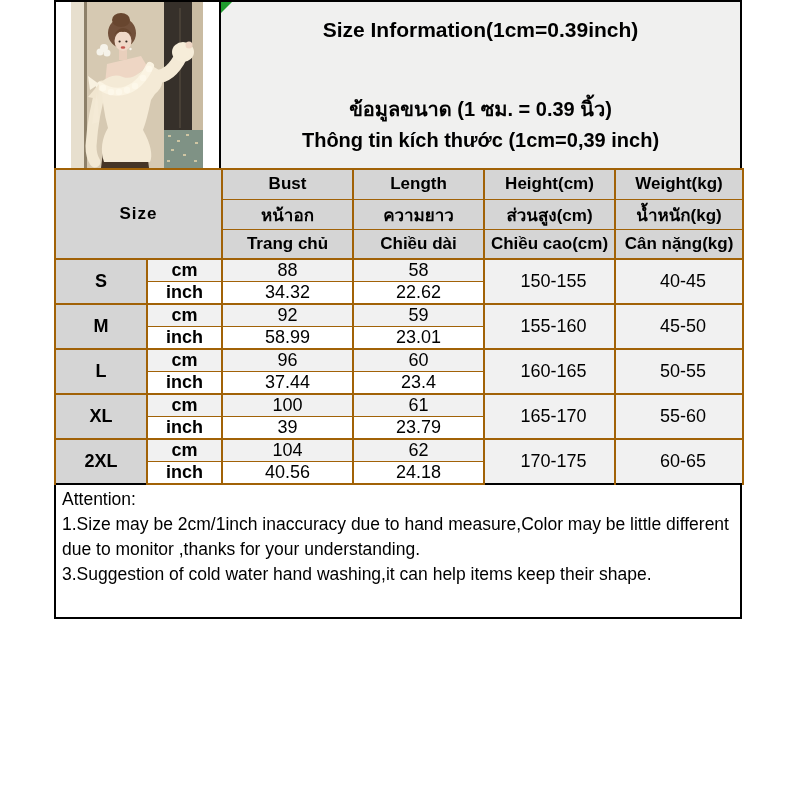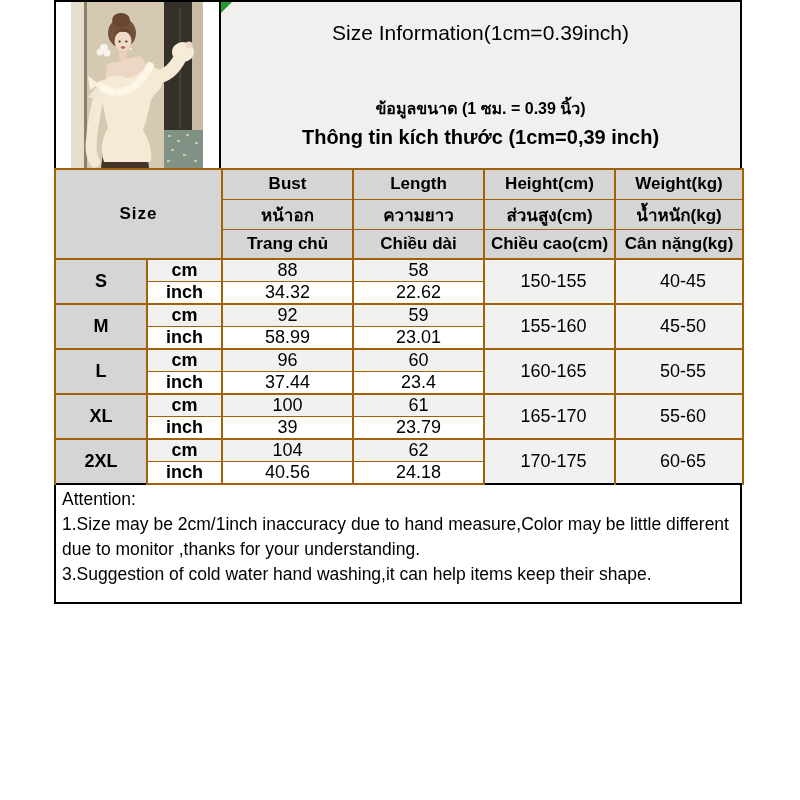--- a/index.html
+++ b/index.html
@@ -7,22 +7,22 @@
   body { font-family: "Liberation Sans", sans-serif; color: #000; }
   .sheet { position: relative; width: 800px; height: 800px; background: #fff; }
   .content { position: absolute; left: 54px; top: 0; width: 688px; }
 
   
   .top-block { display: flex; height: 168px; border: 2px solid #000; border-bottom: none; }
   .photo-cell { width: 165px; background: #fff; border-right: 2px solid #000; position: relative; overflow: hidden; }
   .photo-cell svg { position: absolute; left: 15px; top: 0; }
   .title-cell { flex: 1; background: #f0f0ef; position: relative;
                 display: flex; flex-direction: column; justify-content: center; align-items: center; }
-  .title-cell .t1 { font-size: 21px; font-weight: normal; line-height: 1.55; text-align: center; }
-  .title-cell .t2 { font-size: 16px; font-weight: bold; line-height: 1.55; margin-top: 47px; }
+  .title-cell .t1 { font-size: 21px; font-weight: bold; line-height: 1.55; text-align: center; }
+  .title-cell .t2 { font-size: 20px; font-weight: bold; line-height: 1.55; margin-top: 47px; }
   .title-cell .t3 { font-size: 20px; font-weight: bold; line-height: 1.55; }
   .corner-marker { position: absolute; top: 0; left: 0; width: 0; height: 0;
                    border-top: 11px solid #1f9c2e; border-right: 11px solid transparent; }
 
   
   table.size-table { width: 688px; border-collapse: collapse; table-layout: fixed; border: 2px solid #000; }
   .size-table td { border: 2px solid #a16207; text-align: center; vertical-align: middle;
                    font-size: 18px; background: #fff; overflow: hidden; }
   .size-table tr.hrow td { height: 30px; font-size: 17px; font-weight: bold; background: #d5d5d5; }
   .size-table tr.hrow1 td { border-bottom-width: 1px; }
@@ -31,21 +31,21 @@
   .size-table td.size-big { font-size: 34px; font-weight: bold; background: #d5d5d5; letter-spacing: 1px; }
   .size-table tr.drow td { height: 22px; }
   .size-table tr.cmrow td { border-bottom-width: 1px; }
   .size-table tr.inchrow td { border-top-width: 1px; }
   .size-table td.size-label { font-size: 18px; font-weight: bold; background: #d5d5d5; }
   .size-table td.unit { font-weight: bold; }
   .size-table td.shade { background: #f1f1f1; }
   .size-table td.range { background: #f1f1f1; padding-left: 8px; }
 
   
-  .attention { height: 119px; border: 2px solid #000; border-top: none; background: #fff;
+  .attention { height: 134px; border: 2px solid #000; border-top: none; background: #fff;
                padding: 2px 6px 0 6px; font-size: 17.5px; line-height: 1.42; text-align: left; }
 </style>
 </head>
 <body>
 
 <div class="sheet">
   <div class="content">
 
     <div class="top-block">
       <div class="photo-cell">

